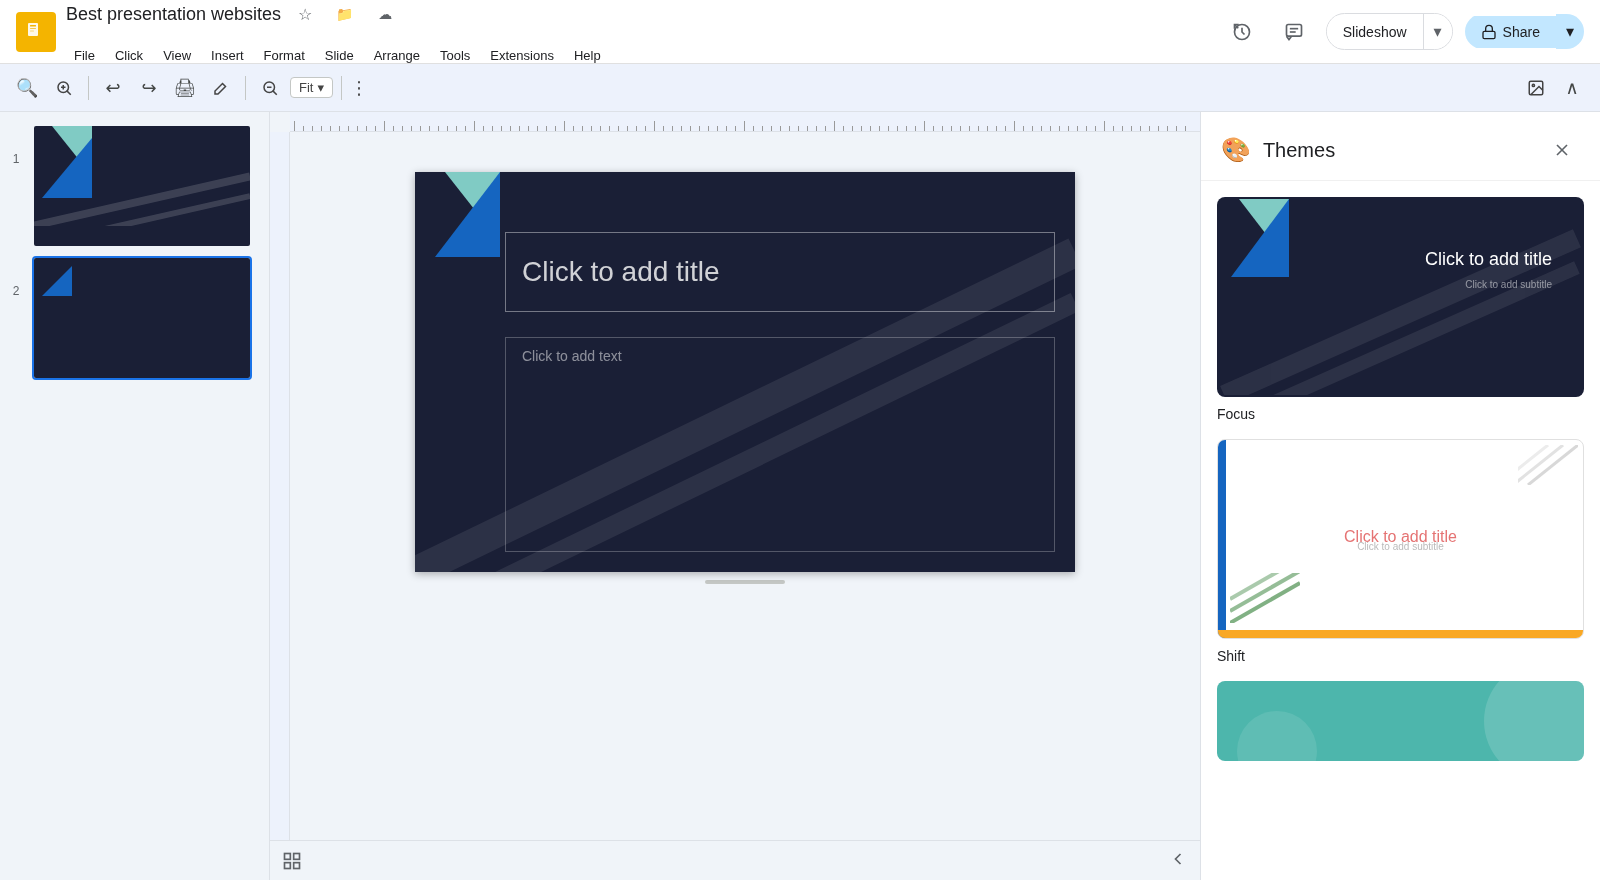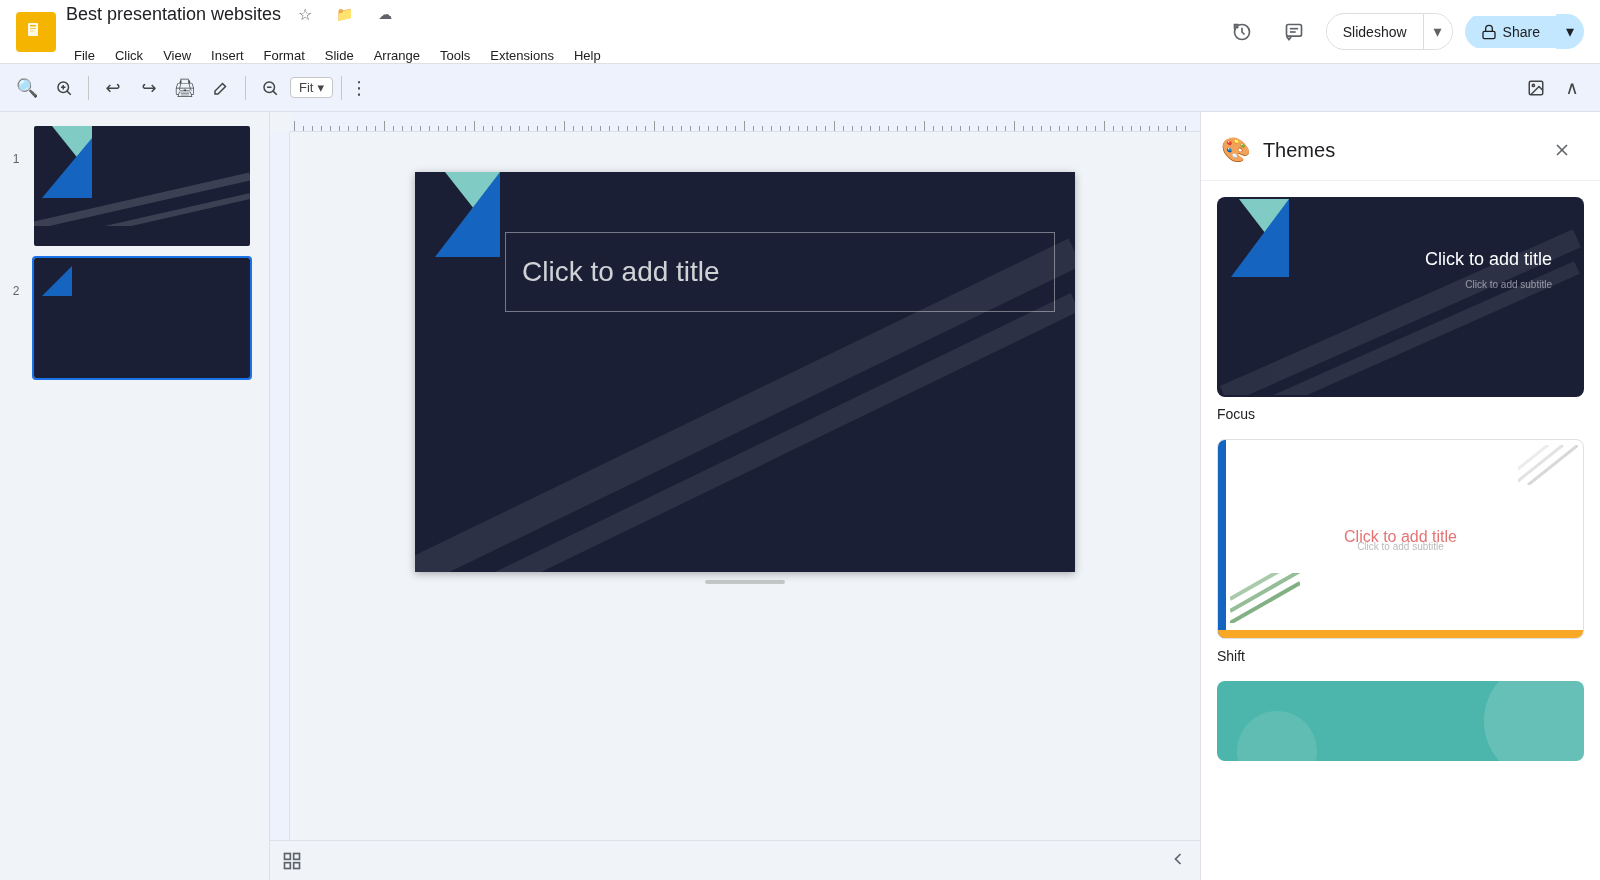--- a/index.html
+++ b/index.html
@@ -478,20 +478,23 @@
             <div class="slide-deco-teal"></div>
             <div class="slide-deco-blue"></div>
 
             <svg style="position:absolute;top:0;left:0;width:100%;height:100%;opacity:0.08" viewBox="0 0 660 400">
               <line x1="0" y1="400" x2="660" y2="80" stroke="white" stroke-width="30"></line>
               <line x1="0" y1="450" x2="660" y2="130" stroke="white" stroke-width="20"></line>
             </svg>
             <div class="slide-title-box">
               <span class="slide-title-text">Click to add title</span>
             </div>
+            <div class="slide-body-box">
+              <span class="slide-body-text">Click to add text</span>
+            </div>
           </div>
           <div class="scrollbar-indicator"></div>
         </div>
       </div>
     </div>
 
 
     <div class="slide-panel-bottom">
       <div class="grid-btn">
         <svg width="20" height="20" viewBox="0 0 24 24" fill="none" stroke="#5f6368" stroke-width="2">

